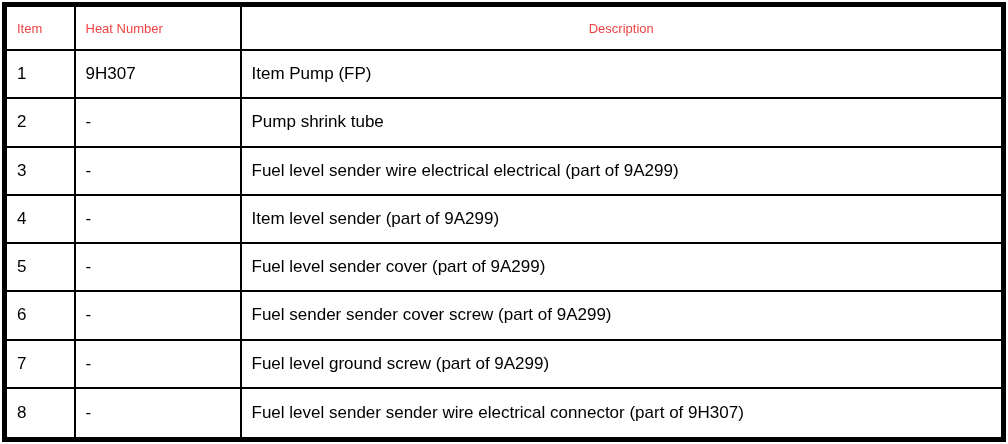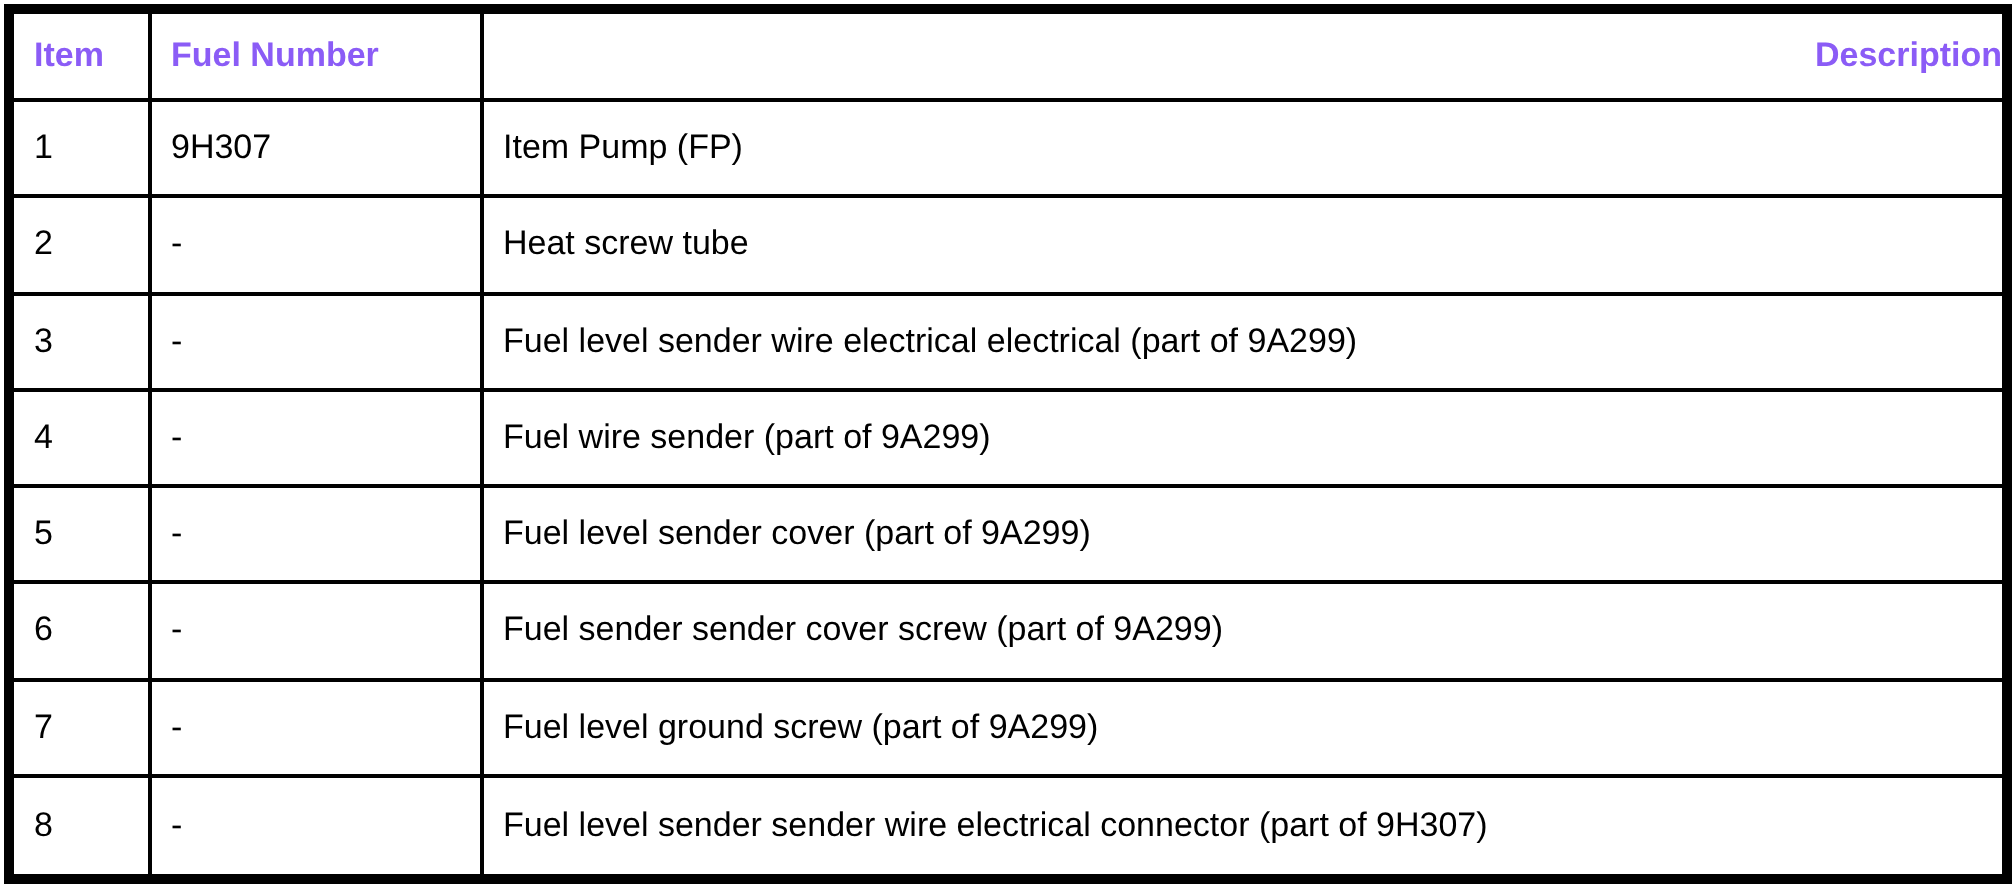--- a/index.html
+++ b/index.html
@@ -21,30 +21,30 @@
     box-sizing: border-box;
     background: #ffffff;
   }
   .parts-table, .parts-table th, .parts-table td {
     border: 2px solid #000000;
   }
   .parts-table {
     border-width: 5px;
   }
   .parts-table th {
-    font-weight: bold;
-    font-size: 17px;
-    color: #8b5cf6;
+    font-weight: normal;
+    font-size: 13px;
+    color: #ef4444;
     text-align: left;
     padding: 0 0 0 10px;
     vertical-align: middle;
     height: 42px;
   }
   .parts-table th.desc-head {
-    text-align: right;
+    text-align: center;
     padding: 0;
   }
   .parts-table td {
     font-weight: normal;
     font-size: 17px;
     color: #000000;
     text-align: left;
     padding: 0 0 0 10px;
     vertical-align: middle;
   }
@@ -54,44 +54,44 @@
 
 <table class="parts-table">
   <colgroup>
     <col style="width:70px">
     <col style="width:166px">
     <col>
   </colgroup>
   <thead>
     <tr>
       <th>Item</th>
-      <th>Fuel Number</th>
+      <th>Heat Number</th>
       <th class="desc-head">Description</th>
     </tr>
   </thead>
   <tbody>
     <tr>
       <td>1</td>
       <td>9H307</td>
       <td>Item Pump (FP)</td>
     </tr>
     <tr>
       <td>2</td>
       <td>-</td>
-      <td>Heat screw tube</td>
+      <td>Pump shrink tube</td>
     </tr>
     <tr>
       <td>3</td>
       <td>-</td>
       <td>Fuel level sender wire electrical electrical (part of 9A299)</td>
     </tr>
     <tr>
       <td>4</td>
       <td>-</td>
-      <td>Fuel wire sender (part of 9A299)</td>
+      <td>Item level sender (part of 9A299)</td>
     </tr>
     <tr>
       <td>5</td>
       <td>-</td>
       <td>Fuel level sender cover (part of 9A299)</td>
     </tr>
     <tr>
       <td>6</td>
       <td>-</td>
       <td>Fuel sender sender cover screw (part of 9A299)</td>

